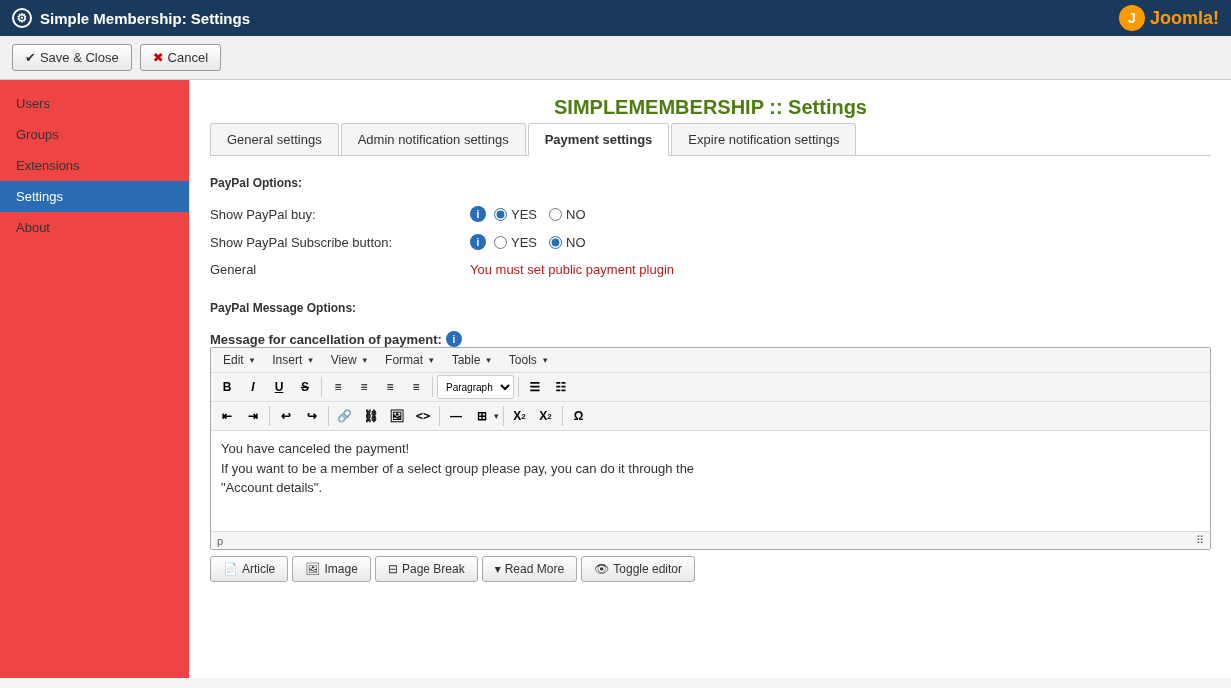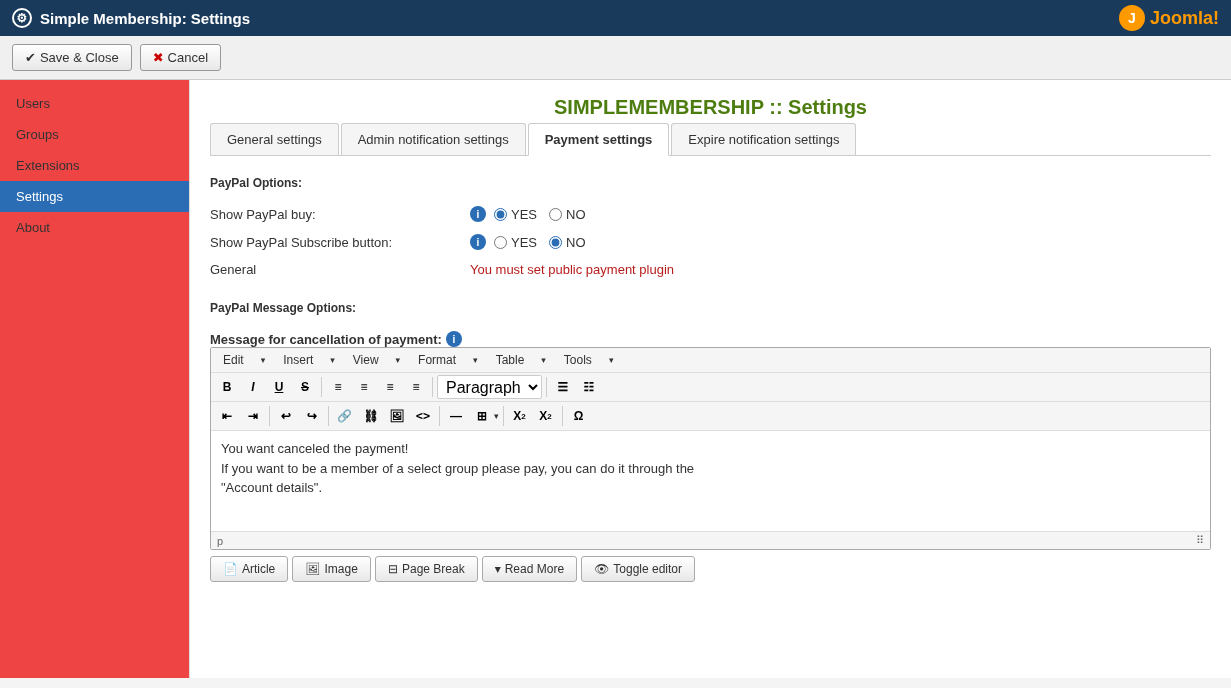--- a/index.html
+++ b/index.html
@@ -185,21 +185,21 @@
       border-bottom: 1px solid #ddd;
       background: #f5f5f5;
       padding: 2px 4px;
       gap: 2px;
     }
     .menu-btn {
       padding: 3px 8px;
       font-size: 12px;
       cursor: pointer;
       border-radius: 2px;
-      display: flex; align-items: center; gap: 17px;
+      display: flex; align-items: center; gap: 6px;
     }
     .chevron-down { font-size: 9px; }
     .editor-toolbar {
       display: flex;
       align-items: center;
       border-bottom: 1px solid #ddd;
       background: #f5f5f5;
       padding: 2px 4px;
       gap: 2px;
       flex-wrap: wrap;
@@ -209,21 +209,21 @@
       display: flex; align-items: center; justify-content: center;
       cursor: pointer;
       border-radius: 2px;
       border: 1px solid transparent;
       font-size: 12px;
       font-weight: bold;
       background: none;
     }
     .toolbar-sep { width: 1px; height: 20px; background: #ccc; margin: 0 2px; }
     .paragraph-select {
-      font-size: 16px;
+      font-size: 10px;
       padding: 2px 4px;
       border: 1px solid #ccc;
       border-radius: 2px;
       background: #fff;
       cursor: pointer;
       height: 24px;
     }
     .editor-content {
       padding: 8px 10px;
       min-height: 100px;
@@ -450,21 +450,21 @@
           <span class="chevron-down" style="font-size:9px; margin-left:-2px; cursor:pointer;">▾</span>
           <div class="toolbar-sep"></div>
           <button class="toolbar-icon-btn">X<sub style="font-size:8px;">2</sub></button>
           <button class="toolbar-icon-btn">X<sup style="font-size:8px;">2</sup></button>
           <div class="toolbar-sep"></div>
           <button class="toolbar-icon-btn">Ω</button>
         </div>
 
         <div class="editor-content" contenteditable="true" style="">
           <p>
-            <span>You want canceled the payment!</span><br>
+            <span>You have canceled the payment!</span><br>
             <span>If you want to be a member of a select group please pay, you can do it through the</span><br>
             <span>"Account details".</span>
           </p>
         </div>
 
         <div class="editor-statusbar">
           <span>p</span>
           <span>⠿</span>
         </div>
       </div>

